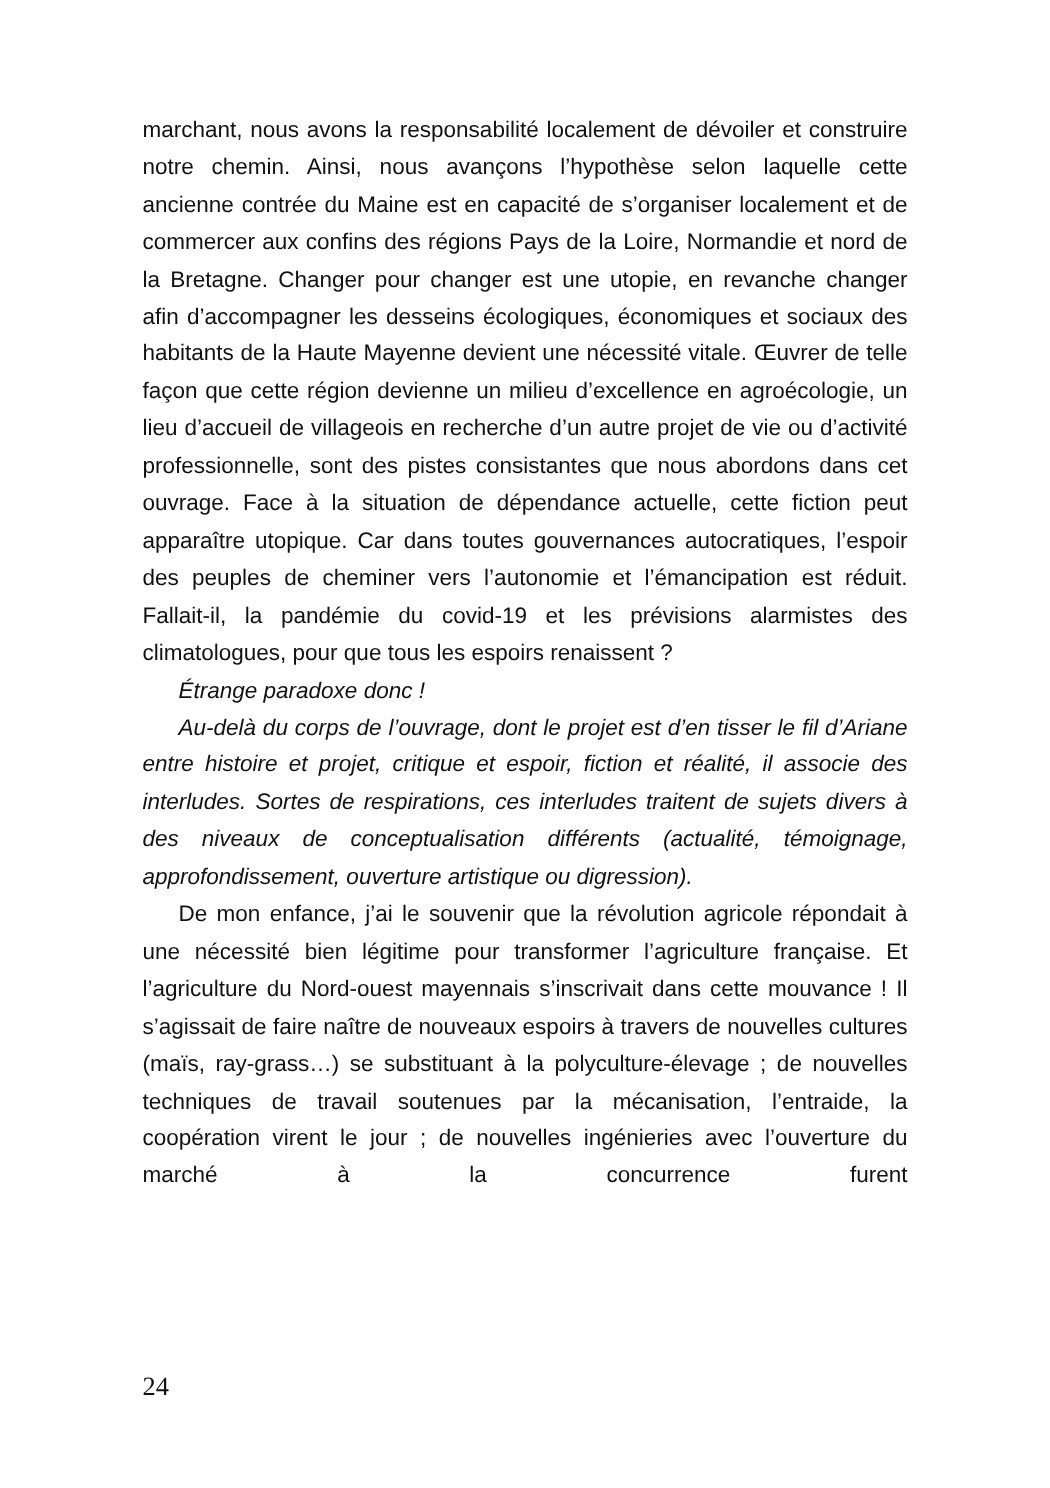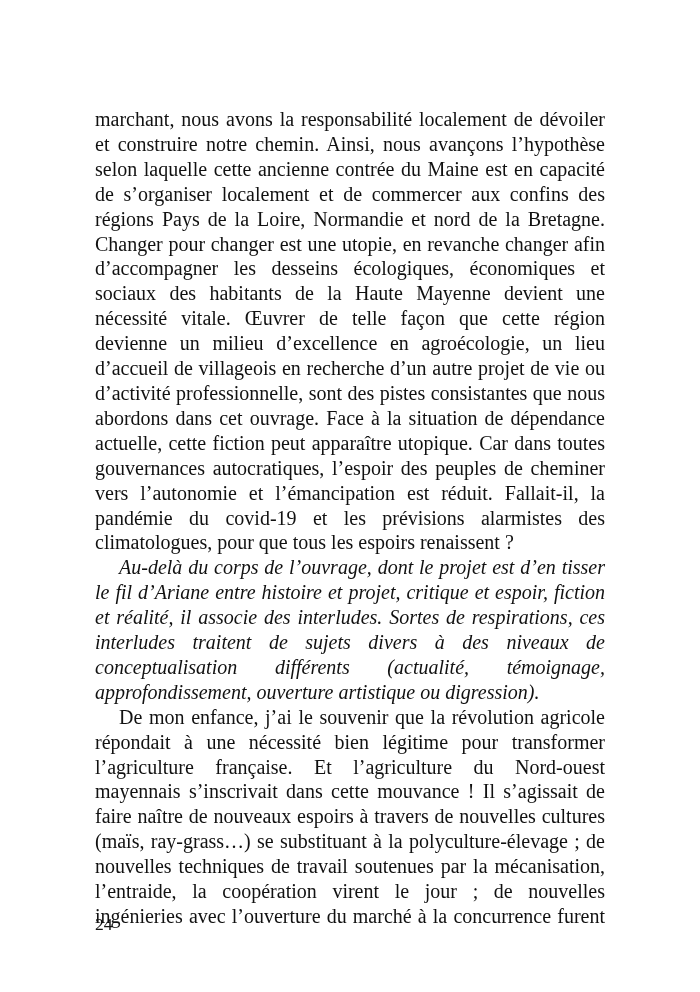--- a/index.html
+++ b/index.html
@@ -1,32 +1,33 @@
 <!DOCTYPE html>
 <html><head>
   <meta charset="utf-8">
   <style>
     html, body { margin: 0; padding: 0; background: #ffffff; }
     body { width: 700px; height: 992px; position: relative; overflow: hidden; }
     .page {
       position: absolute; left: 95px; top: 75px; width: 510px;
-      font-family: Liberation Serif, serif;
-      font-size: 20px; line-height: 24.9px; color: #111111;
-      text-align: justify; hyphens: none; margin-top: 32px;
+      font-family: Liberation Sans, sans-serif;
+      font-size: 15px; line-height: 24.9px; color: #111111;
+      text-align: justify; hyphens: none;
     }
     .page p { margin: 0; }
     .indent { text-indent: 24px; }
     .it { font-style: italic; }
     .pagenum {
       position: absolute; left: 95px; top: 914px;
       font-family: "Liberation Serif", serif; font-size: 17.6px; color: #111111;
     }
   </style>
 </head>
 <body>
 
 <div class="page">
   <p>marchant, nous avons la responsabilité localement de dévoiler et construire notre chemin. Ainsi, nous avançons l’hypothèse selon laquelle cette ancienne contrée du Maine est en capacité de s’organiser localement et de commercer aux confins des régions Pays de la Loire, Normandie et nord de la Bretagne. Changer pour changer est une utopie, en revanche changer afin d’accompagner les desseins écologiques, économiques et sociaux des habitants de la Haute Mayenne devient une nécessité vitale. Œuvrer de telle façon que cette région devienne un milieu d’excellence en agroécologie, un lieu d’accueil de villageois en recherche d’un autre projet de vie ou d’activité professionnelle, sont des pistes consistantes que nous abordons dans cet ouvrage. Face à la situation de dépendance actuelle, cette fiction peut apparaître utopique. Car dans toutes gouvernances autocratiques, l’espoir des peuples de cheminer vers l’autonomie et l’émancipation est réduit. Fallait-il, la pandémie du covid-19 et les prévisions alarmistes des climatologues, pour que tous les espoirs renaissent ?</p>
+  <p class="indent it">Étrange paradoxe donc !</p>
   <p class="indent it">Au-delà du corps de l’ouvrage, dont le projet est d’en tisser le fil d’Ariane entre histoire et projet, critique et espoir, fiction et réalité, il associe des interludes. Sortes de respirations, ces interludes traitent de sujets divers à des niveaux de conceptualisation différents (actualité, témoignage, approfondissement, ouverture artistique ou digression).</p>
   <p class="indent" style="text-align-last: justify;">De mon enfance, j’ai le souvenir que la révolution agricole répondait à une nécessité bien légitime pour transformer l’agriculture française. Et l’agriculture du Nord-ouest mayennais s’inscrivait dans cette mouvance ! Il s’agissait de faire naître de nouveaux espoirs à travers de nouvelles cultures (maïs, ray-grass…) se substituant à la polyculture-élevage ; de nouvelles techniques de travail soutenues par la mécanisation, l’entraide, la coopération virent le jour ; de nouvelles ingénieries avec l’ouverture du marché à la concurrence furent</p>
 </div>
 
 <div class="pagenum">24</div>
 
 </body></html>

